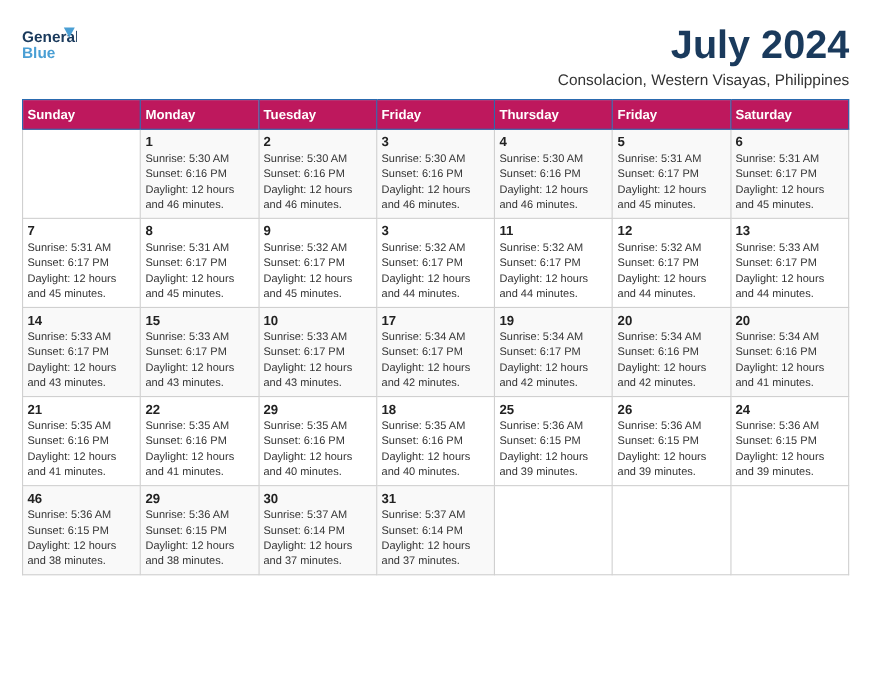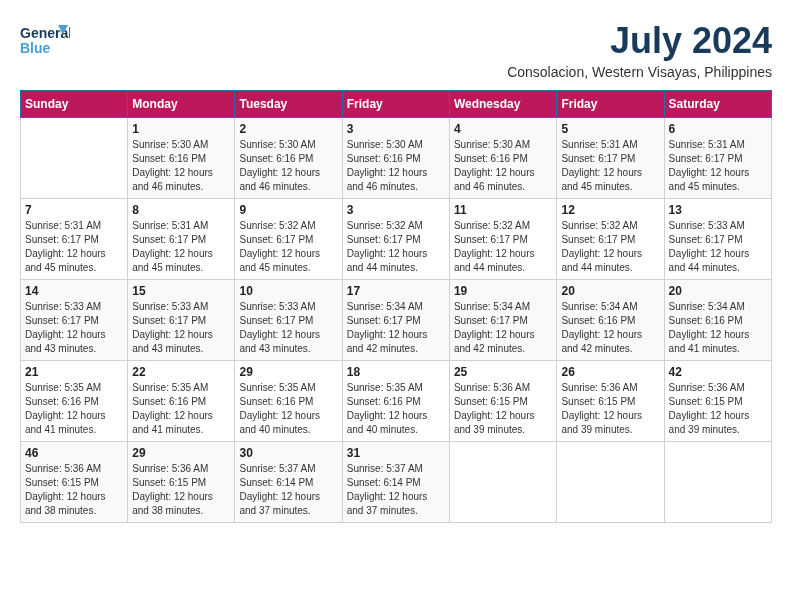--- a/index.html
+++ b/index.html
@@ -101,21 +101,21 @@
   </div>
 </div>
 
 <table>
   <thead>
     <tr>
     <th>Sunday</th>
         <th>Monday</th>
         <th>Tuesday</th>
         <th>Friday</th>
-        <th>Wednesday</th>
+        <th>Thursday</th>
         <th>Friday</th>
         <th>Saturday</th>
       </tr>
   </thead>
   <tbody id="calendar-body">
   <tr>
         <td class="empty-cell"></td>
         <td>
           <span class="day-number">1</span>
           <div class="day-info" style="white-space: pre-line;">Sunrise: 5:30 AM
@@ -298,21 +298,21 @@
 and 39 minutes.</div>
         </td>
         <td>
           <span class="day-number">26</span>
           <div class="day-info" style="white-space: pre-line;">Sunrise: 5:36 AM
 Sunset: 6:15 PM
 Daylight: 12 hours
 and 39 minutes.</div>
         </td>
         <td>
-          <span class="day-number">42</span>
+          <span class="day-number">24</span>
           <div class="day-info" style="white-space: pre-line;">Sunrise: 5:36 AM
 Sunset: 6:15 PM
 Daylight: 12 hours
 and 39 minutes.</div>
         </td>
       </tr>
       <tr>
         <td>
           <span class="day-number">46</span>
           <div class="day-info" style="white-space: pre-line;">Sunrise: 5:36 AM

